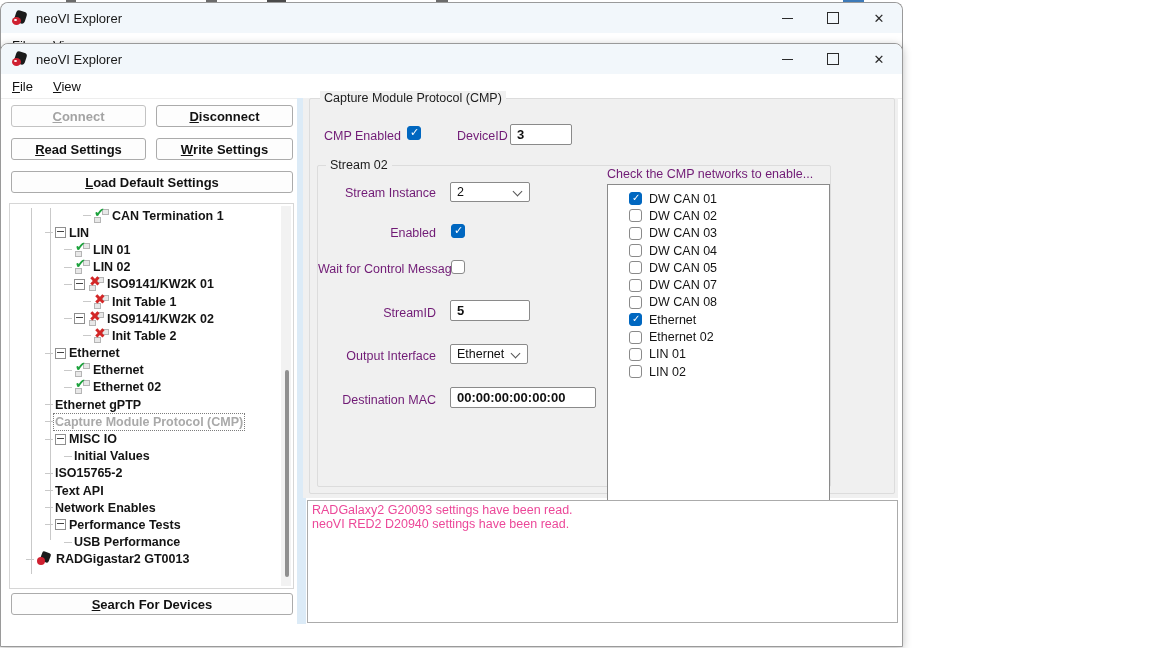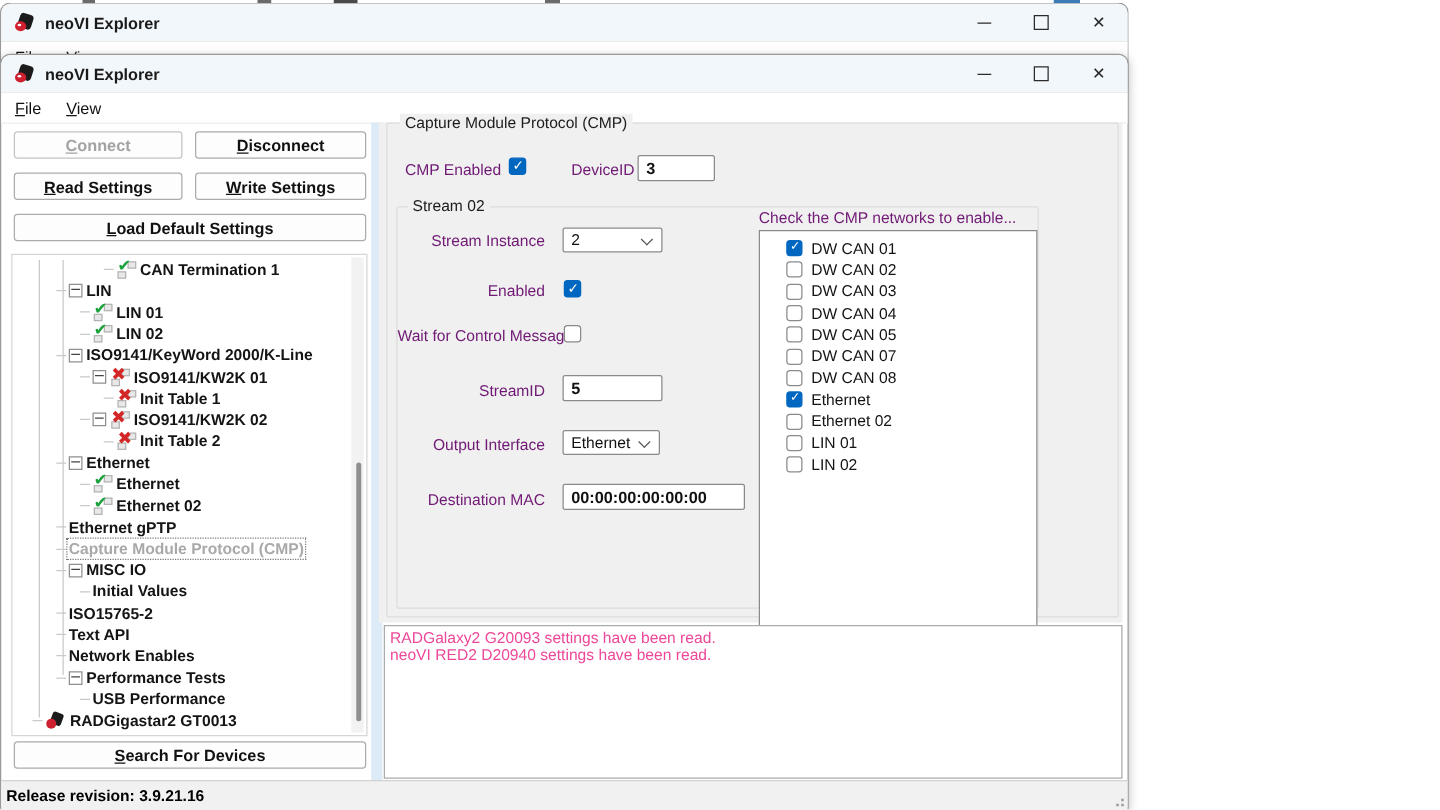--- a/index.html
+++ b/index.html
@@ -8,21 +8,21 @@
     background:#ffffff;
     font-family:"Liberation Sans","DejaVu Sans",sans-serif;
     -webkit-font-smoothing:antialiased;
   }
   
   .win{position:absolute;background:#ffffff;border:1px solid #9a9a9a;box-sizing:border-box;}
   .win.back{left:0;top:2px;width:903px;height:70px;border-radius:8px 8px 0 0;border-bottom:none;}
   .win.front{left:0;top:43px;width:903px;height:604px;border-radius:8px 8px 0 0;
     box-shadow:0 2px 8px rgba(0,0,0,.25);}
   .titlebar{position:absolute;left:0;top:0;right:0;height:30px;background:#f2f7fb;
-    border-radius:8px 8px 0 0;border-bottom:1px solid #737373;display:flex;align-items:center;font-weight:bold;}
+    border-radius:8px 8px 0 0;border-bottom:1px solid #737373;display:flex;align-items:center;}
   .title-text{font-size:13px;color:#1a1a1a;margin-left:8px;}
   .appicon{width:17px;height:15px;margin-left:10px;position:relative;flex:0 0 auto;}
   .appicon .blk{position:absolute;left:4px;top:0;width:11px;height:12px;background:#1b1b1b;
     border-radius:3px;transform:rotate(18deg);}
   .appicon .redc{position:absolute;left:1px;top:6px;width:9px;height:8px;background:#cf2030;border-radius:50% 50% 50% 50%;}
   .appicon .wdot{position:absolute;left:3px;top:8px;width:3px;height:2px;background:#fff;border-radius:50%;}
   .caption-btns{position:absolute;top:0;right:0;height:30px;display:flex;align-items:center;}
   .cap-btn{width:46px;height:30px;display:flex;align-items:center;justify-content:center;
     font-size:13px;color:#2b2b2b;}
   .cap-btn .sq{width:10px;height:10px;border:1px solid #2b2b2b;display:block;}
@@ -187,25 +187,20 @@
         </div>
         <div class="trow" style="padding-left: 54px;">
           <span class="dash"></span>
           <span class="nodeicon">
             <span class="sq1"></span>
             <span class="sq2"></span>
             <span class="glyph ok">✔</span>
           </span>
           <span class="tlabel">LIN 02</span>
         </div>
-        <div class="trow" style="padding-left: 35px;">
-          <span class="dash"></span>
-          <span class="expand"></span>
-          <span class="tlabel">ISO9141/KeyWord 2000/K-Line</span>
-        </div>
         <div class="trow" style="padding-left: 54px;">
           <span class="dash"></span>
           <span class="expand"></span>
           <span class="nodeicon">
             <span class="sq1"></span>
             <span class="sq2"></span>
             <span class="glyph bad">✖</span>
           </span>
           <span class="tlabel">ISO9141/KW2K 01</span>
         </div>
@@ -407,17 +402,13 @@
     </div>
   </div>
 
   <div class="logbox" style="top:456px;">
     <div id="log-body">
         <div class="logline">RADGalaxy2 G20093 settings have been read.</div>
         <div class="logline">neoVI RED2 D20940 settings have been read.</div>
       </div>
   </div>
 
-  <div class="statusbar">
-    <span class="status-text">Release revision: 3.9.21.16</span>
-    <span class="grip"></span>
-  </div>
 </div>
 
 </body></html>

